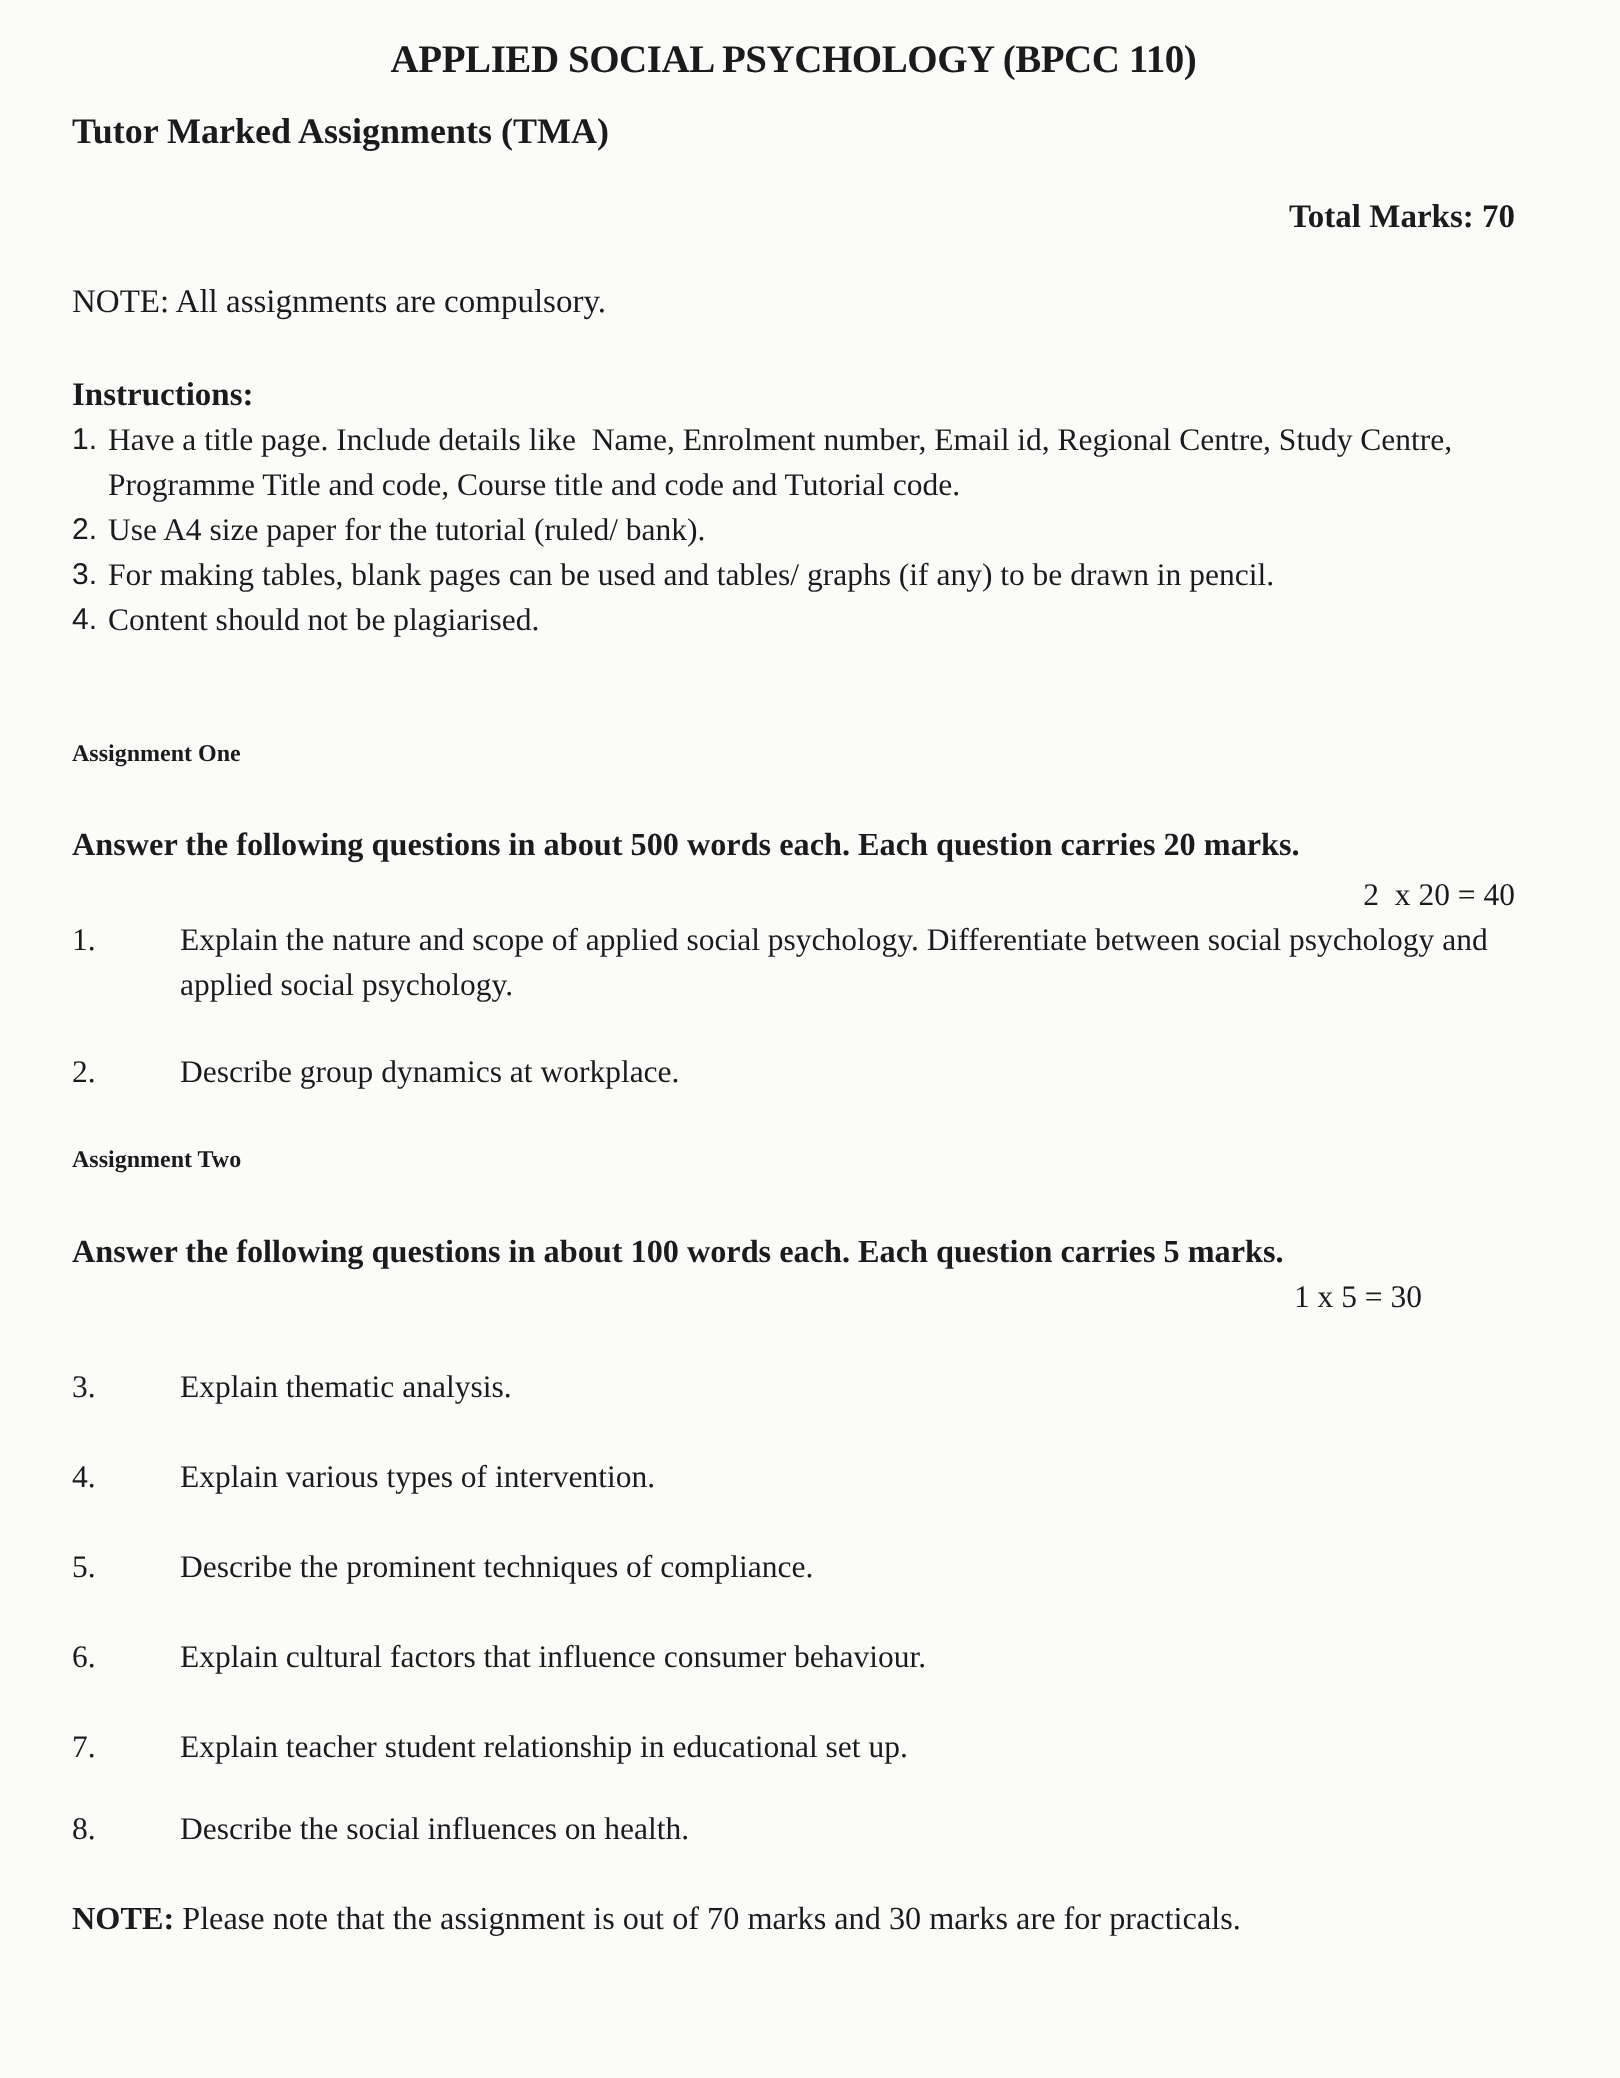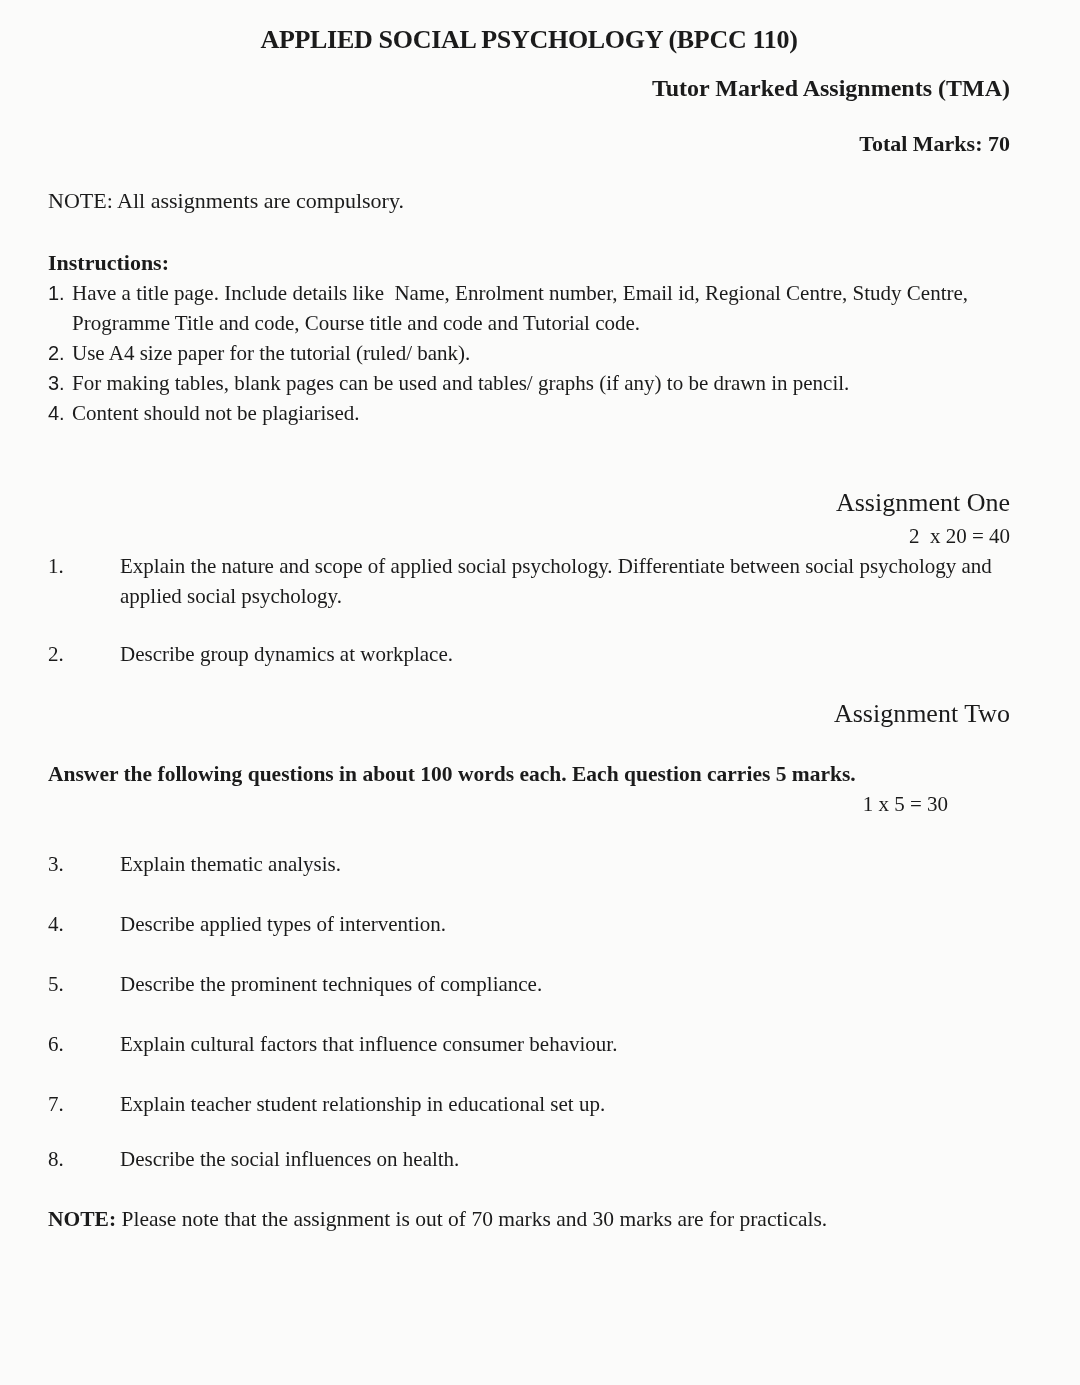--- a/index.html
+++ b/index.html
@@ -20,21 +20,21 @@
     font-size: 26px;
     line-height: 32px;
     font-weight: bold;
     text-align: center;
     letter-spacing: -0.3px;
   }
   .subtitle {
     font-size: 24px;
     line-height: 32px;
     font-weight: bold;
-    text-align: right;
+    text-align: left;
     margin-top: 16px;
   }
   .codes {
     margin-top: 24px;
     text-align: right;
     font-weight: bold;
     font-size: 22px;
     line-height: 32px;
   }
   .note-top {
@@ -51,24 +51,24 @@
   .instr-item { display: flex; align-items: flex-start; }
   .instr-num {
     flex: 0 0 24px;
     font-family: "Liberation Sans", "DejaVu Sans", sans-serif;
     font-size: 20px;
     line-height: 30px;
   }
   .instr-text { flex: 1; white-space: pre-wrap; }
 
   .section-heading {
-    font-size: 26px;
+    font-size: 16px;
     line-height: 30px;
-    font-weight: normal;
-    text-align: right;
+    font-weight: bold;
+    text-align: left;
   }
   .heading-one { margin-top: 60px; }
   .heading-two { margin-top: 30px; }
   .intro {
     margin-top: 30px;
     font-weight: bold;
     font-size: 21.5px;
   }
   .marks-line {
     text-align: right;
@@ -119,20 +119,21 @@
       <span class="instr-text">For making tables, blank pages can be used and tables/ graphs (if any) to be drawn in pencil.</span>
     </li>
     <li class="instr-item">
       <span class="instr-num">4.</span>
       <span class="instr-text">Content should not be plagiarised.</span>
     </li>
   </ul>
 
   <div class="section-heading heading-one">Assignment One</div>
 
+  <div class="intro">Answer the following questions in about 500 words each. Each question carries 20 marks.</div>
   <div class="marks-line">2  x 20 = 40</div>
 
   <div class="question mt0">
     <span class="q-num">1.</span>
     <span class="q-text">Explain the nature and scope of applied social psychology. Differentiate between social psychology and applied social psychology.</span>
   </div>
   <div class="question mt28">
     <span class="q-num">2.</span>
     <span class="q-text">Describe group dynamics at workplace.</span>
   </div>
@@ -141,21 +142,21 @@
 
   <div class="intro">Answer the following questions in about 100 words each. Each question carries 5 marks.</div>
   <div class="marks-line inset">1 x 5 = 30</div>
 
   <div class="question mt30">
     <span class="q-num">3.</span>
     <span class="q-text">Explain thematic analysis.</span>
   </div>
   <div class="question mt30">
     <span class="q-num">4.</span>
-    <span class="q-text">Describe applied types of intervention.</span>
+    <span class="q-text">Explain various types of intervention.</span>
   </div>
   <div class="question mt30">
     <span class="q-num">5.</span>
     <span class="q-text">Describe the prominent techniques of compliance.</span>
   </div>
   <div class="question mt30">
     <span class="q-num">6.</span>
     <span class="q-text">Explain cultural factors that influence consumer behaviour.</span>
   </div>
   <div class="question mt30">

